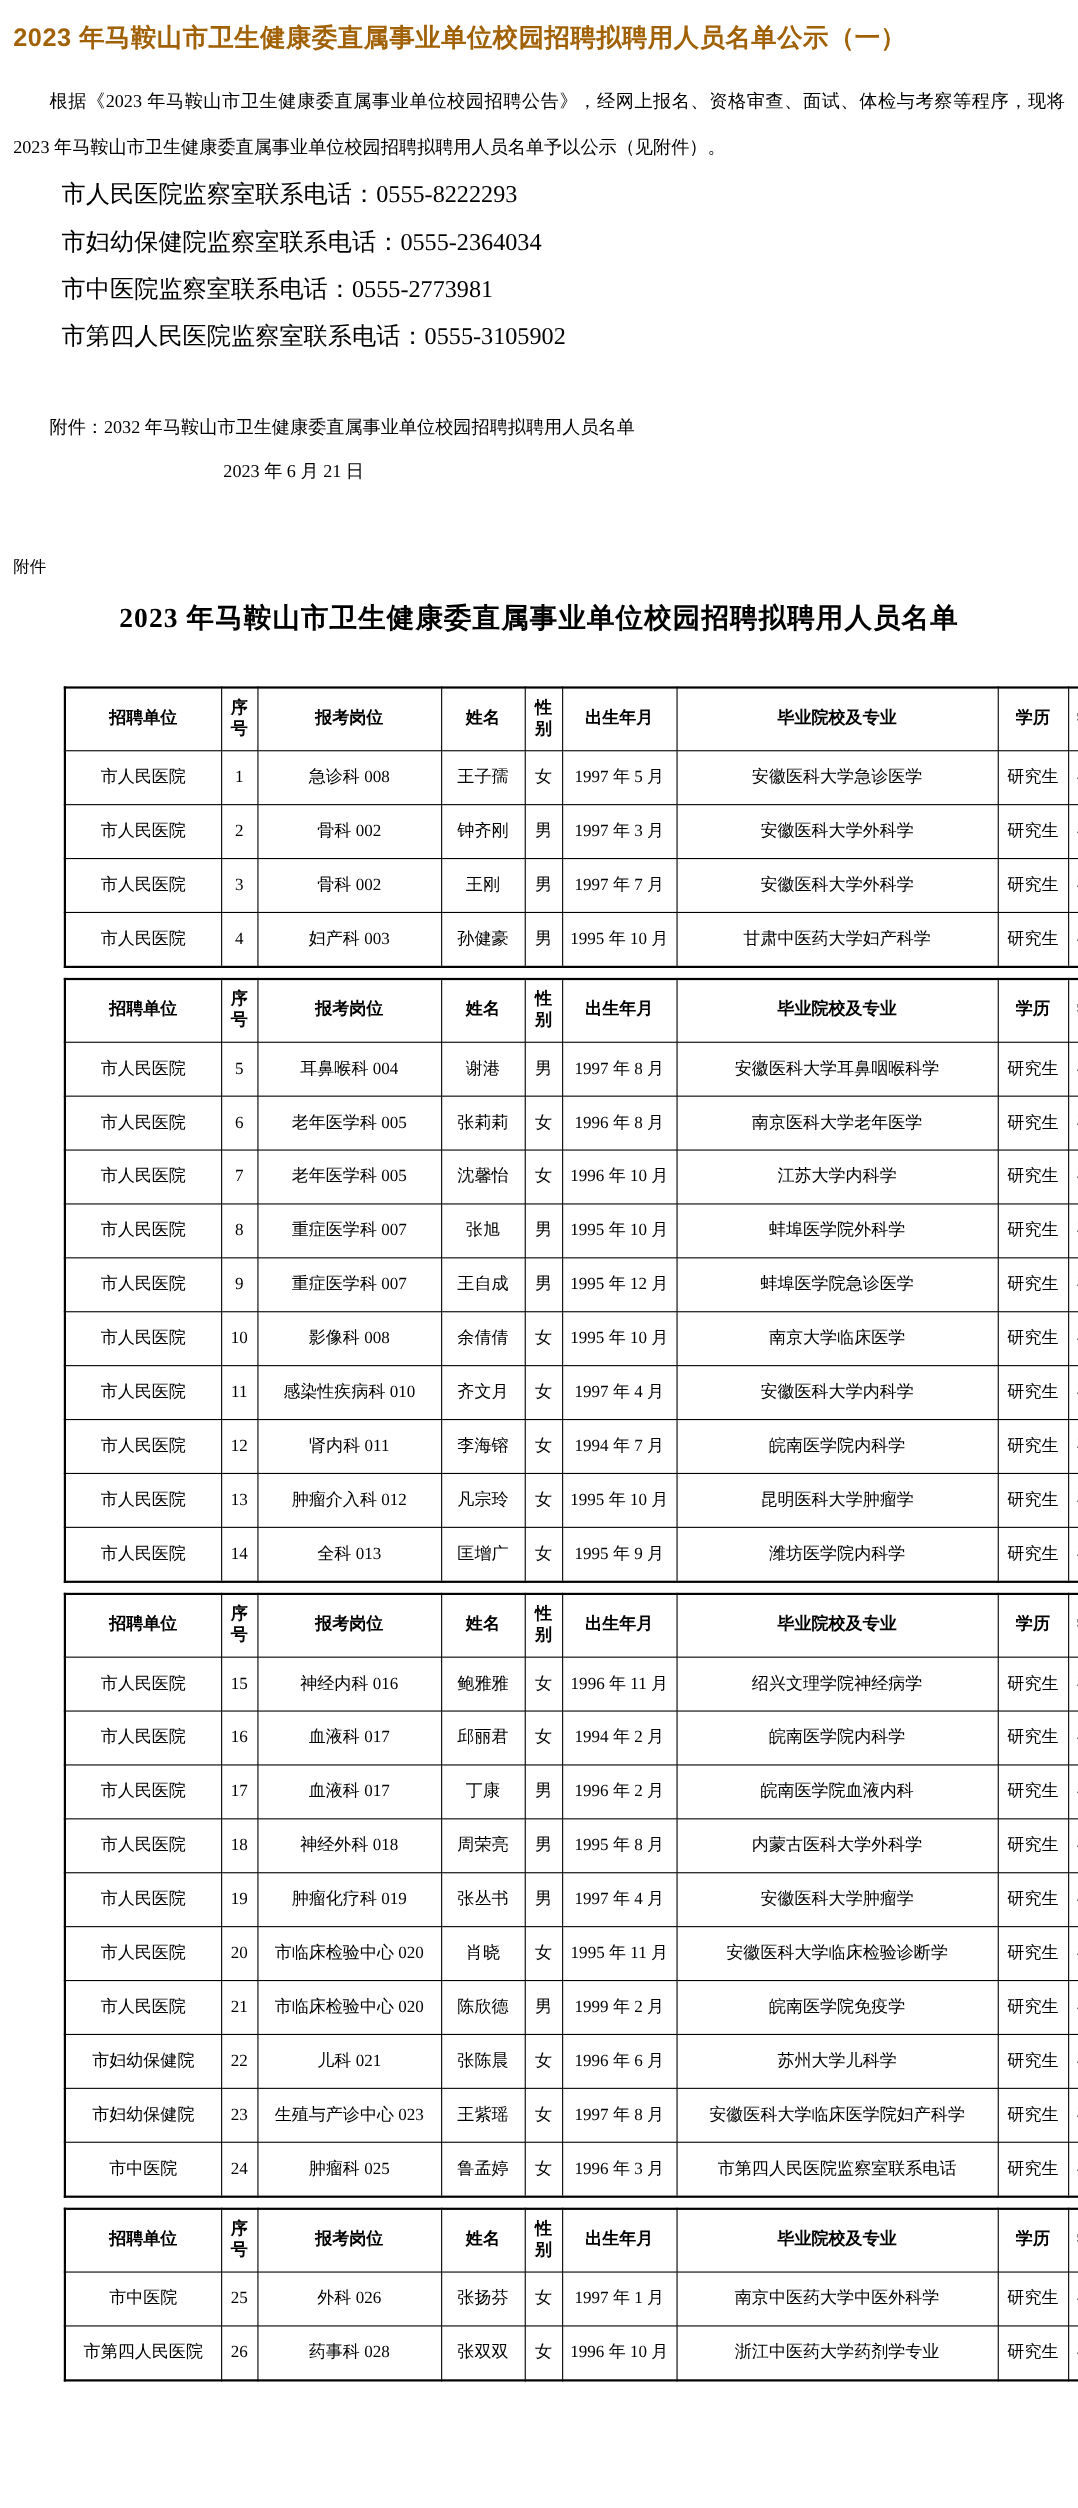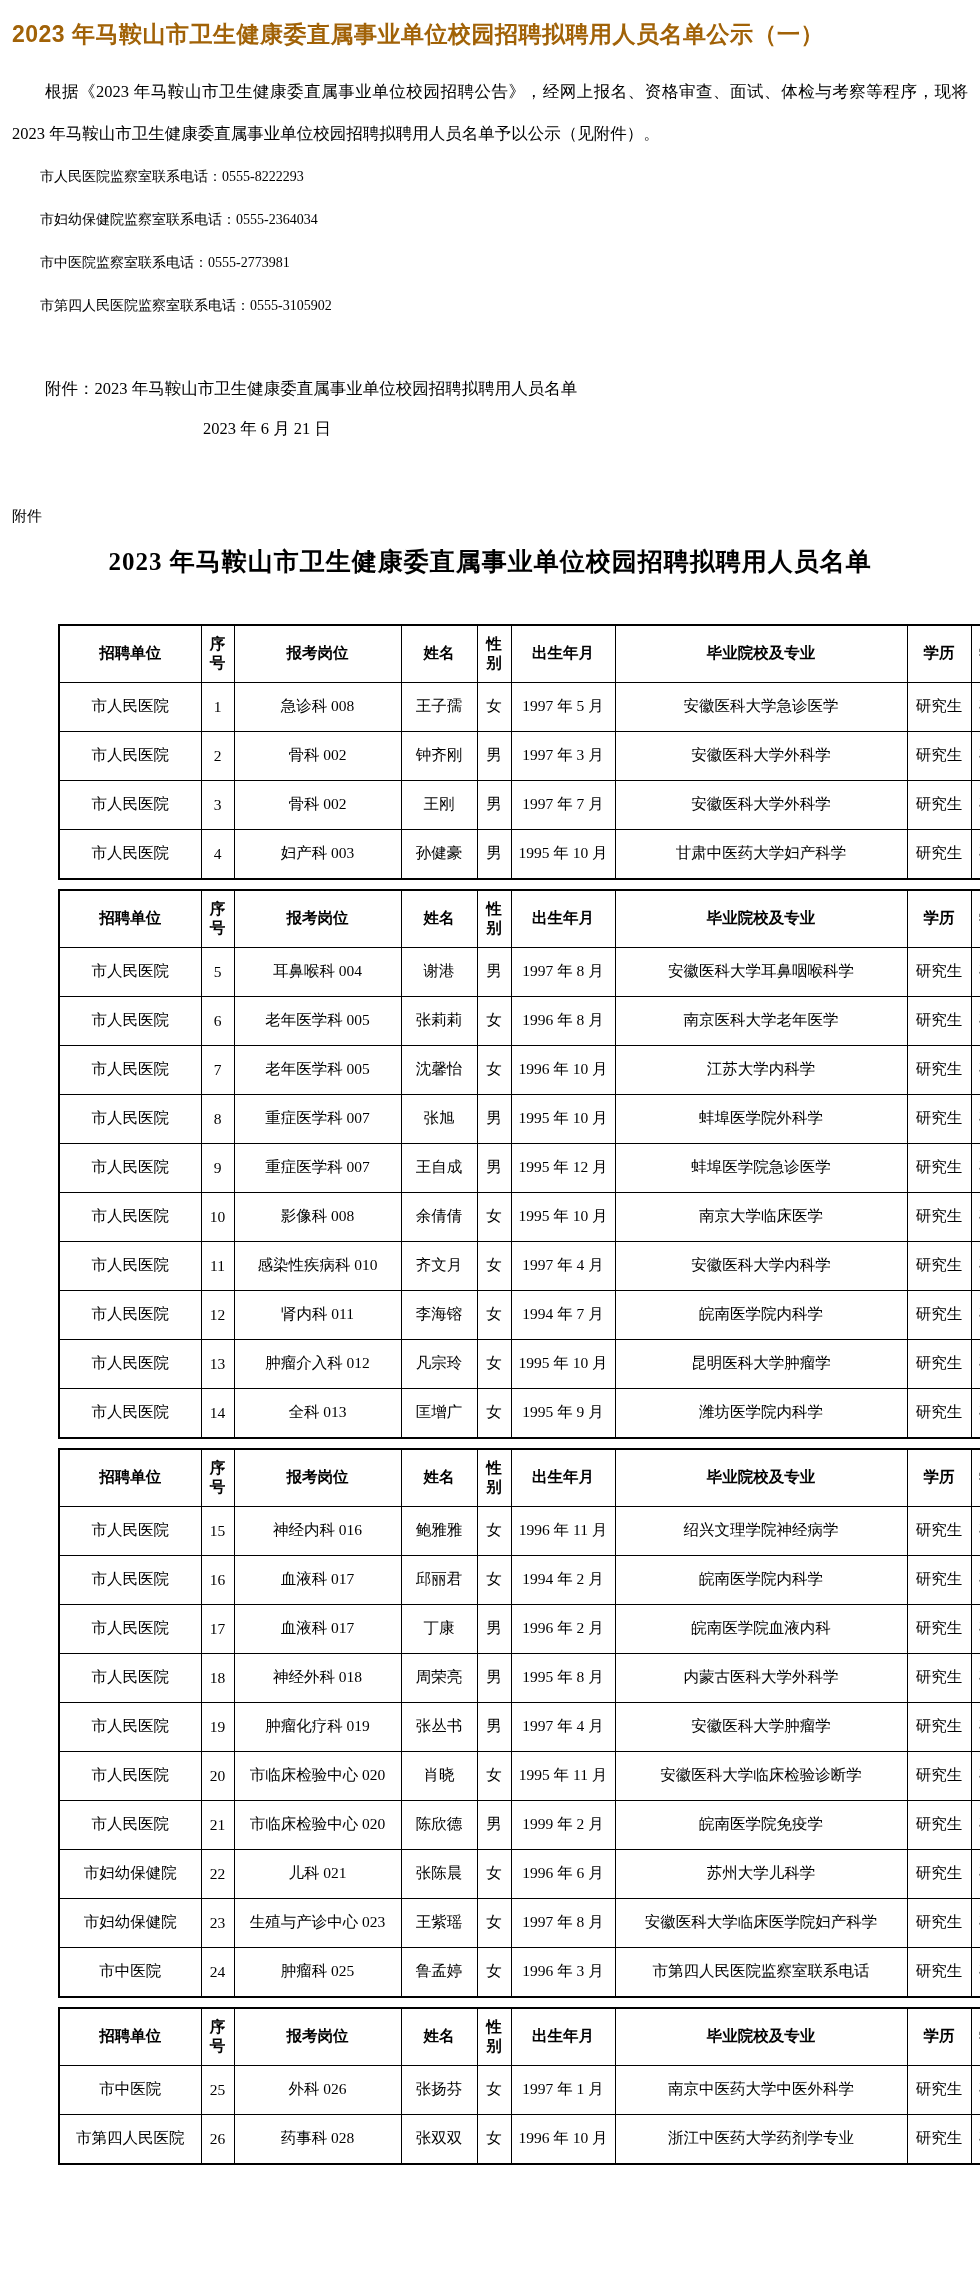--- a/index.html
+++ b/index.html
@@ -21,21 +21,21 @@
 
   .para {
     font-size: 16.5px;
     line-height: 42px;
     margin: 0 2px;
     text-align: justify;
   }
   .indent { text-indent: 2em; }
 
   .phone-line {
-    font-size: 14px;
+    font-size: 22px;
     line-height: 43px;
     margin: 0 2px;
     text-indent: 2em;
   }
 
   .attachment-line {
     font-size: 16.5px;
     line-height: 40px;
     margin: 42px 2px 0 2px;
     text-indent: 2em;
@@ -104,21 +104,21 @@
   <h1 class="main-title" style="color: #a16207;">2023 年马鞍山市卫生健康委直属事业单位校园招聘拟聘用人员名单公示（一）</h1>
 
   <p class="para indent">根据《2023 年马鞍山市卫生健康委直属事业单位校园招聘公告》，经网上报名、资格审查、面试、体检与考察等程序，现将 2023 年马鞍山市卫生健康委直属事业单位校园招聘拟聘用人员名单予以公示（见附件）。</p>
 
 
   <p class="phone-line">市人民医院监察室联系电话：0555-8222293</p>
   <p class="phone-line">市妇幼保健院监察室联系电话：0555-2364034</p>
   <p class="phone-line">市中医院监察室联系电话：0555-2773981</p>
   <p class="phone-line">市第四人民医院监察室联系电话：0555-3105902</p>
 
-  <p class="attachment-line">附件：2023 年马鞍山市卫生健康委直属事业单位校园招聘拟聘用人员名单</p>
+  <p class="attachment-line">附件：2032 年马鞍山市卫生健康委直属事业单位校园招聘拟聘用人员名单</p>
 
   <p class="date-line">2023 年 6 月 21 日</p>
 
   <p class="appendix-label">附件</p>
 
   <h2 class="table-title">2023 年马鞍山市卫生健康委直属事业单位校园招聘拟聘用人员名单</h2>
 
   <div class="tables-area" id="tables-area">
       <table class="roster">
         <colgroup>

